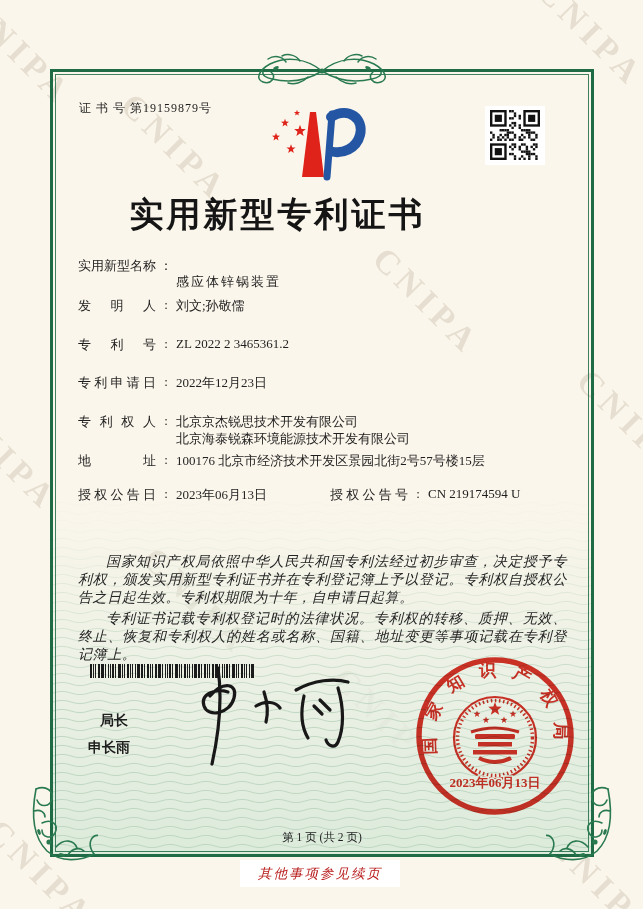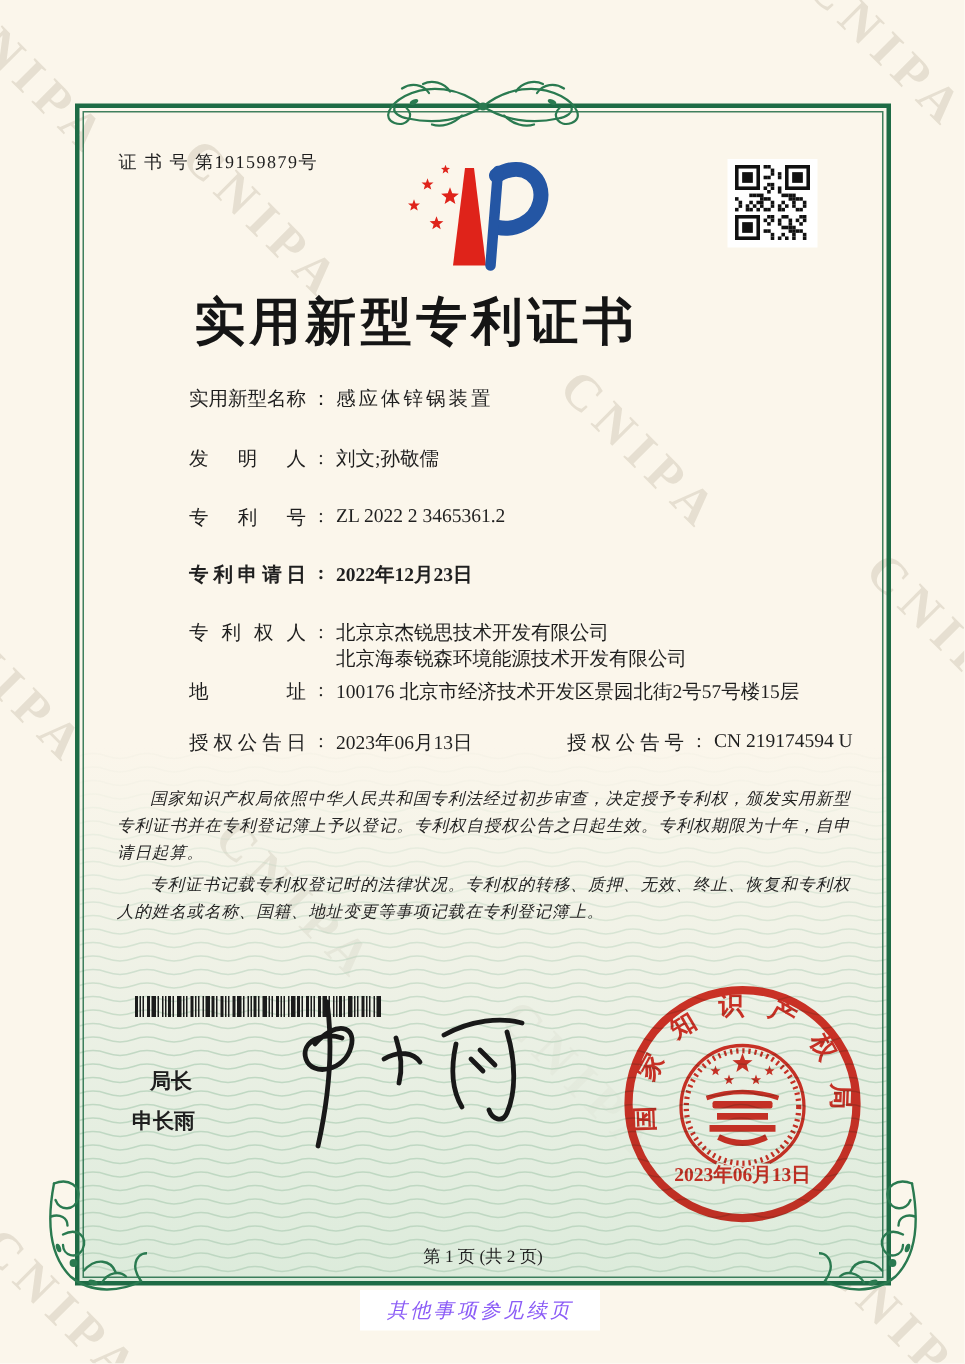--- a/index.html
+++ b/index.html
@@ -38,49 +38,49 @@
   .qr-box svg{position:absolute;left:5px;top:4px;}
   .title{
     position:absolute; left:0; top:192px; width:555px; text-align:center;
     font-size:34px; font-weight:bold; letter-spacing:3px; color:#151515; z-index:5;
   }
   
   .fields{position:absolute; left:78px; top:0; width:500px; z-index:5; font-size:13px;}
   .frow{position:absolute; left:0; white-space:nowrap;}
   .flabel{
     display:inline-block; width:78px; vertical-align:top;
-    text-align:justify; text-align-last:justify;margin-left:48px;
+    text-align:justify; text-align-last:justify;
   }
   .fcolon{display:inline-block; width:20px; text-align:center;}
   .fvalue{display:inline-block; vertical-align:top;}
-  .ls2{letter-spacing:2px;}
+  .ls2{letter-spacing:2px;margin-top:16px;}
   .multiline .fvalue div{line-height:17px;}
   .grp2{position:absolute; left:252px; top:0;}
   
   .body-text{
-    position:absolute; left:78px; top:524px; width:489px; z-index:5;
-    font-size:11px; line-height:18px; font-style:italic; letter-spacing:0.6px; color:#242424;
+    position:absolute; left:78px; top:553px; width:489px; z-index:5;
+    font-size:14px; line-height:18px; font-style:italic; letter-spacing:0.6px; color:#242424;
   }
   .body-text p{margin:0 0 3px 0; text-indent:2em; text-align:justify;}
   
   .barcode{position:absolute; left:90px; top:664px; z-index:5;}
   .director-title{position:absolute; left:88px; top:712px; font-size:14px; font-weight:bold;
     font-family:Liberation Serif, serif; z-index:5;margin-left:12px;}
   .director-name{position:absolute; left:88px; top:739px; font-size:14px; font-weight:bold;
     font-family:Liberation Mono, monospace; z-index:5;}
   .signature{position:absolute; left:172px; top:662px; z-index:5;}
   
   .seal{position:absolute; left:409px; top:650px; z-index:6; mix-blend-mode:multiply; opacity:.95;}
   
   .page-info{position:absolute; left:50px; top:830px; width:544px; text-align:center;
     font-size:11.5px; z-index:5;}
   .continuation{
     position:absolute; left:240px; top:860px; width:160px; height:27px; background:#ffffff;
     text-align:center; line-height:27px; font-size:13.5px; font-style:italic;
-    letter-spacing:2px; z-index:5; color:#8b5cf6;
+    letter-spacing:2px; z-index:5; color:#b91c1c;
   }
 </style>
 </head>
 <body>
 
 <div class="page">
 
   <div id="watermarks">
       <div class="wm" style="left: -16px; top: -10px;">CNIPA</div>
       <div class="wm" style="left: 556px; top: -28px;">CNIPA</div>
@@ -314,21 +314,21 @@
   <div class="fields">
     <div class="frow" style="top:257px;">
       <span class="flabel">实用新型名称</span><span class="fcolon">：</span><span class="fvalue ls2">感应体锌锅装置</span>
     </div>
     <div class="frow" style="top:297px;">
       <span class="flabel">发明人</span><span class="fcolon">:</span><span class="fvalue">刘文;孙敬儒</span>
     </div>
     <div class="frow" style="top:336px;">
       <span class="flabel">专利号</span><span class="fcolon">:</span><span class="fvalue">ZL 2022 2 3465361.2</span>
     </div>
-    <div class="frow" style="top:374px;font-weight:bold;">
+    <div class="frow" style="top:374px;">
       <span class="flabel">专利申请日</span><span class="fcolon">:</span><span class="fvalue">2022年12月23日</span>
     </div>
     <div class="frow multiline" style="top:413px;text-decoration:underline;">
       <span class="flabel">专利权人</span><span class="fcolon">:</span><span class="fvalue"><div>北京京杰锐思技术开发有限公司</div><div>北京海泰锐森环境能源技术开发有限公司</div></span>
     </div>
     <div class="frow" style="top:452px;">
       <span class="flabel">地址</span><span class="fcolon">:</span><span class="fvalue">100176 北京市经济技术开发区景园北街2号57号楼15层</span>
     </div>
     <div class="frow" style="top:486px;">
       <span class="flabel">授权公告日</span><span class="fcolon">:</span><span class="fvalue">2023年06月13日</span>

